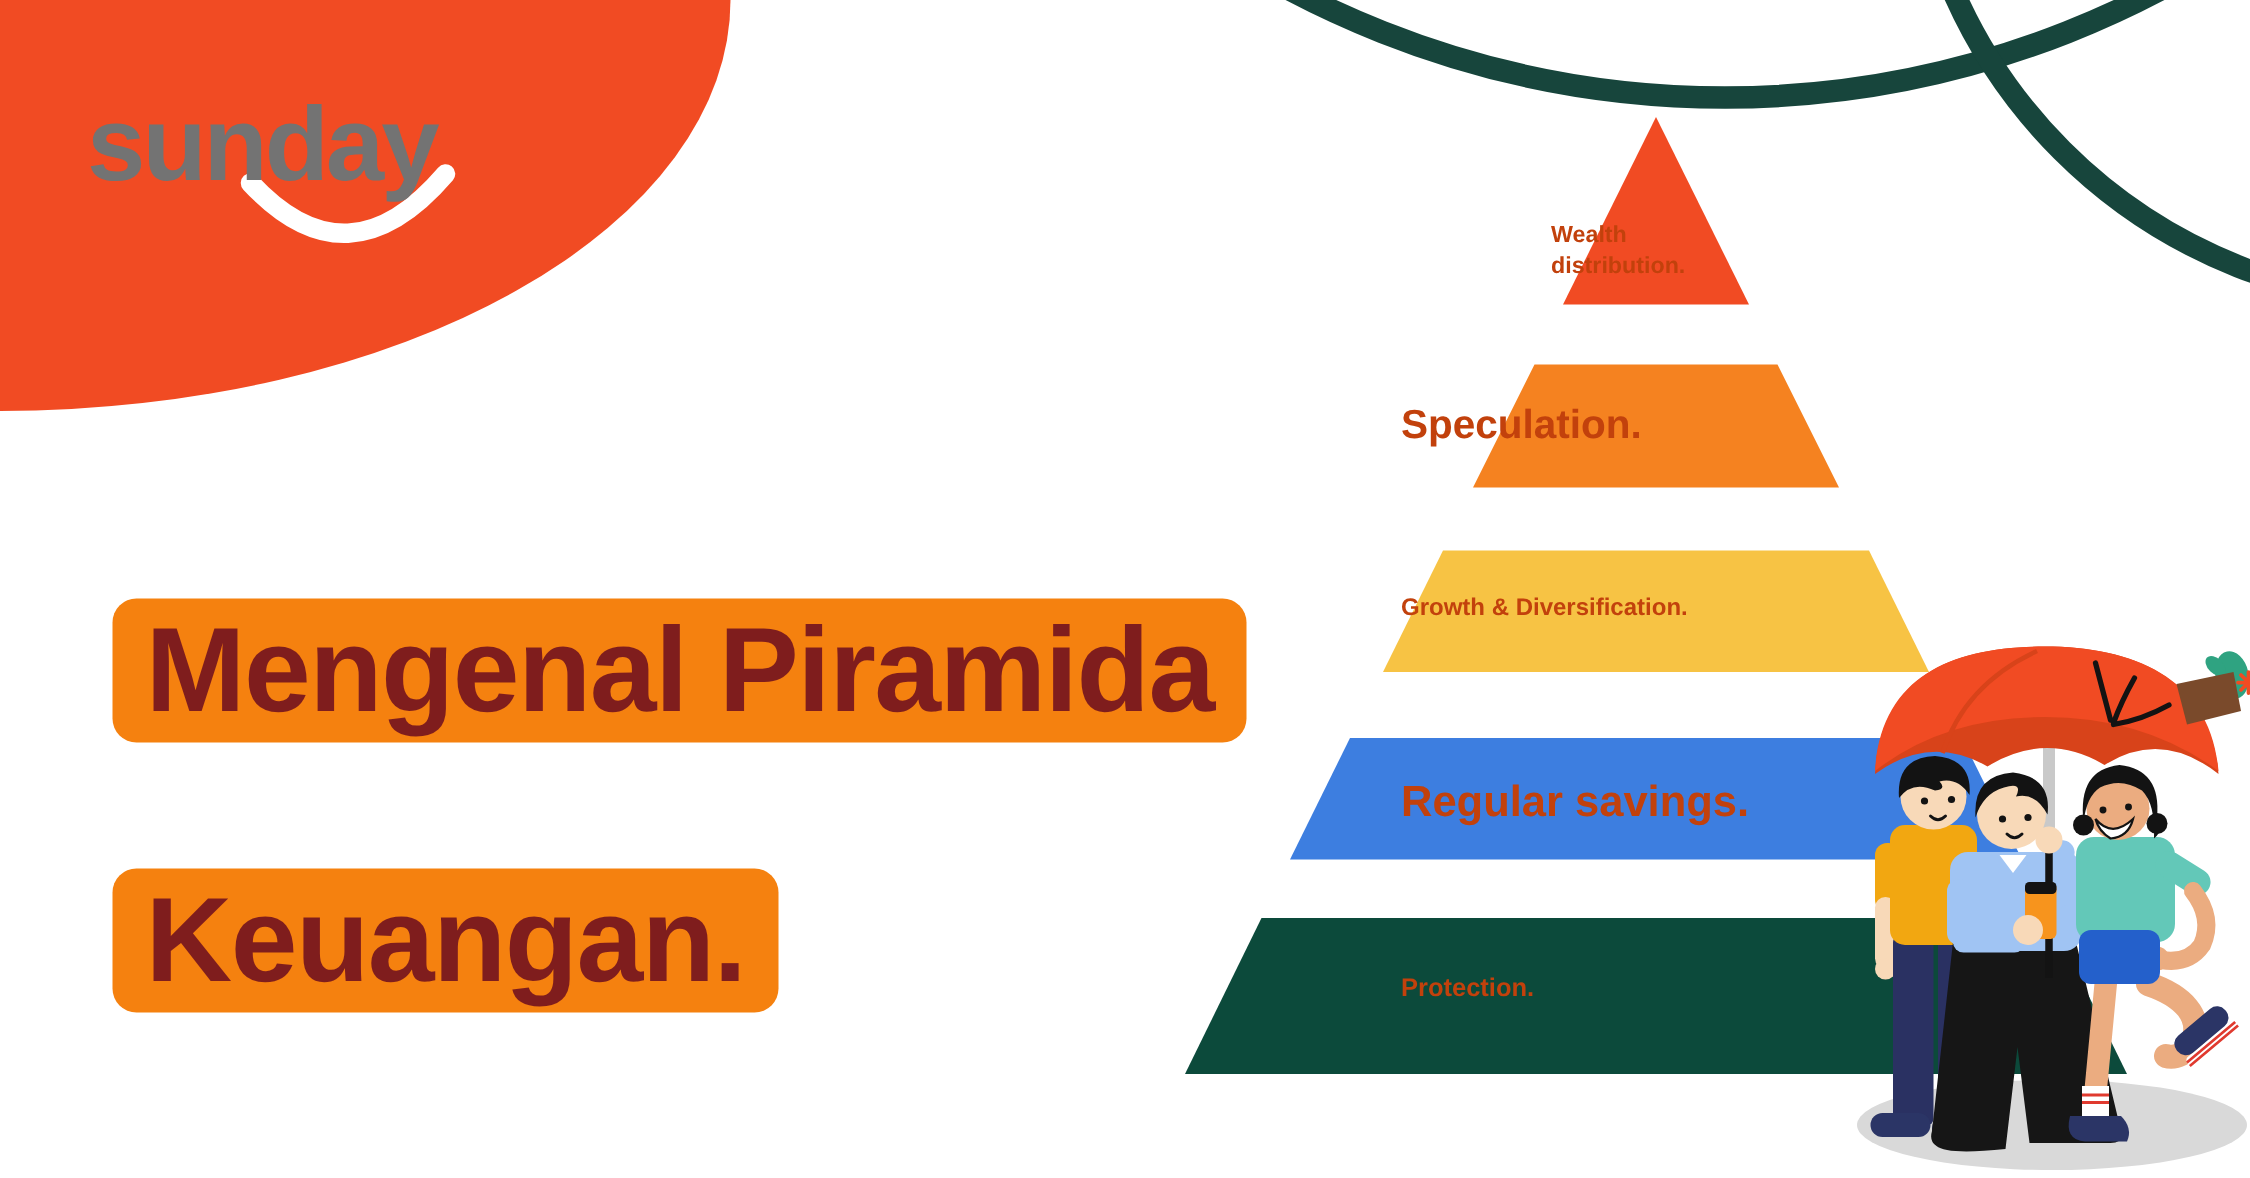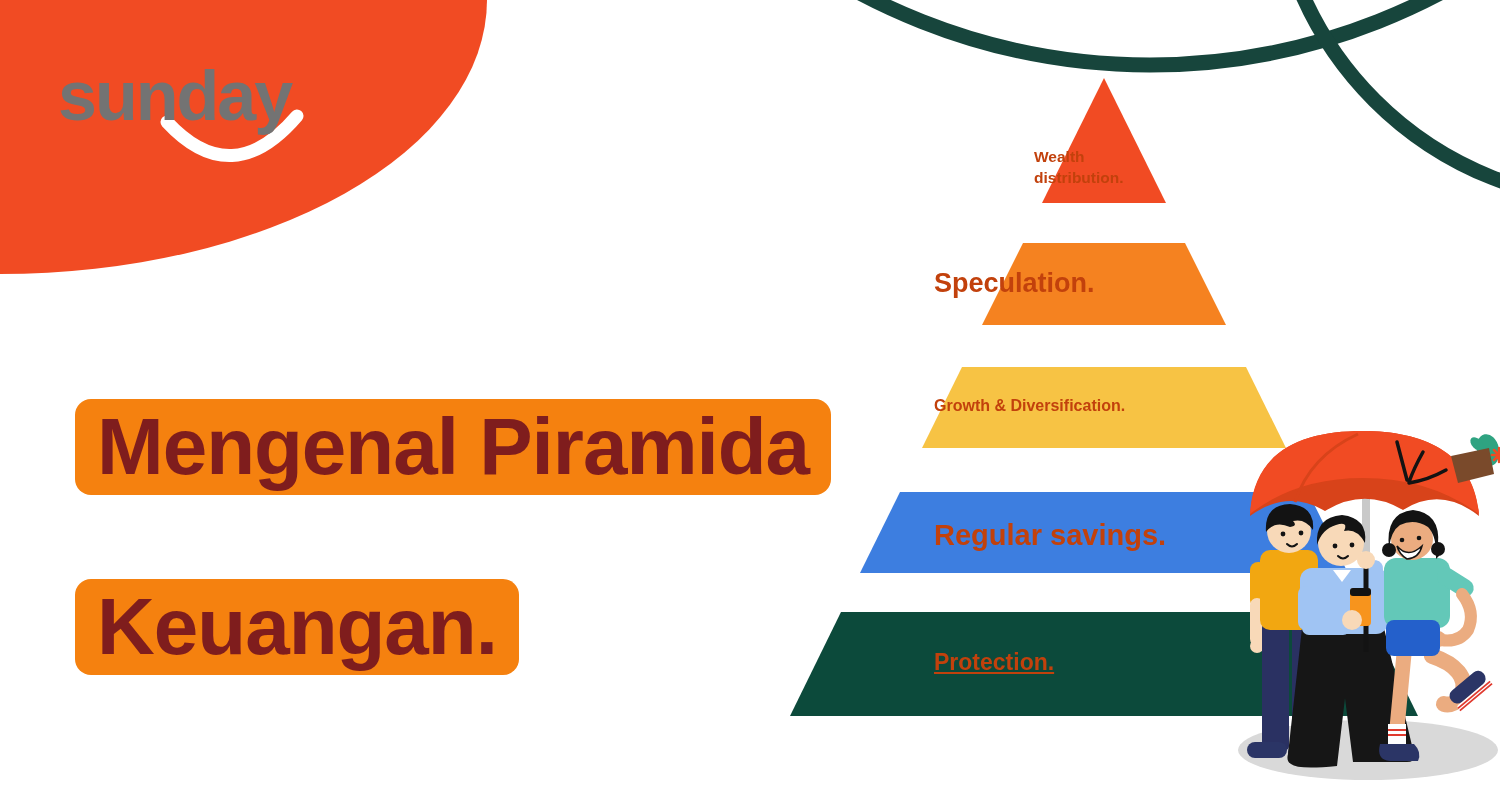--- a/index.html
+++ b/index.html
@@ -11,21 +11,21 @@
              letter-spacing:-2px;}
   .title-box{background:#F5810F;color:#7f1d1d;font-weight:bold;font-size:80px;letter-spacing:-1px;
              height:96px;display:inline-flex;align-items:center;padding:0 22px;border-radius:16px;text-align:center;}
   .title-box.l1{left:75px;top:399px;}
   .title-box.l2{left:75px;top:533px;margin-top:46px;}
   .lvl-label{color:#c2410c;font-weight:bold;text-align:left;}
   .lvl-0{left:1034px;top:146px;width:140px;font-size:15.5px;line-height:21px;}
   .lvl-1{left:934px;top:268px;width:342px;font-size:27px;}
   .lvl-2{left:934px;top:397px;width:342px;font-size:16px;}
   .lvl-3{left:934px;top:519px;width:342px;font-size:29px;}
-  .lvl-4{left:934px;top:649px;width:342px;font-size:23px;text-decoration:underline;}
+  .lvl-4{left:934px;top:649px;width:342px;font-size:17px;}
 </style>
 </head>
 <body>
 
 <div class="stage">
 
   <svg class="canvas" width="1500" height="785" viewBox="0 0 1500 785">
 
     <g>
       <circle cx="1150" cy="-555" r="620" fill="none" stroke-width="15" stroke="#17453C"></circle>

